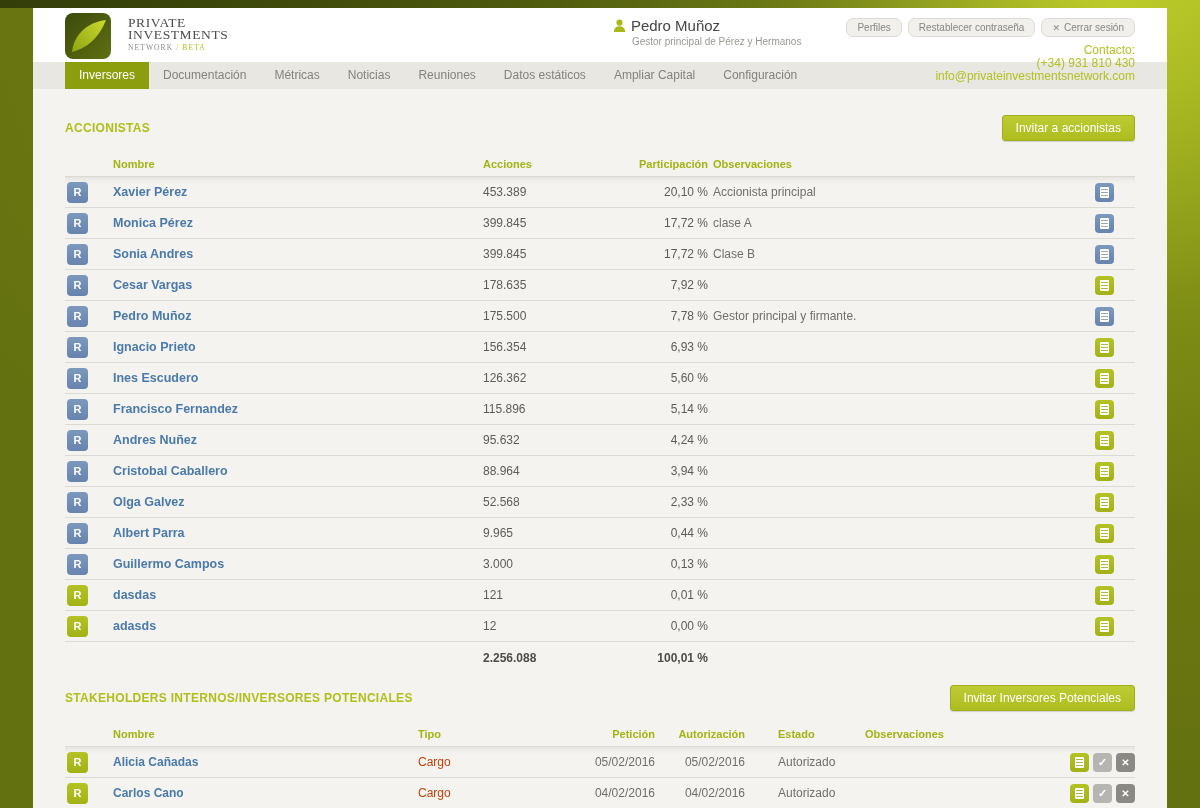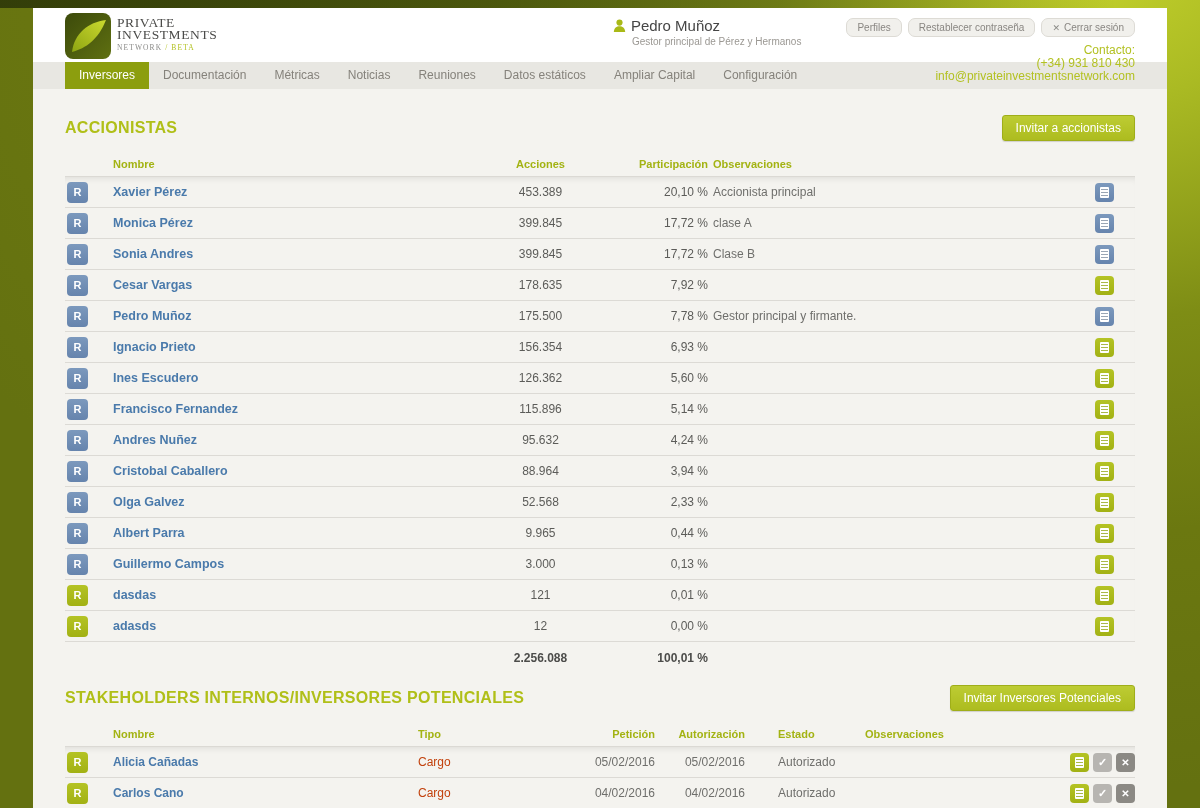--- a/index.html
+++ b/index.html
@@ -10,21 +10,21 @@
       #cbd82e 0%, #aaba23 20%, #7e8d15 45%, #6b7810 70%, #647110 100%);
     position:relative;
   }
   .topstrip { position:absolute; top:0; left:0; right:0; height:8px;
     background:linear-gradient(90deg, rgba(42,52,8,.85), rgba(42,52,8,.45) 65%, rgba(42,52,8,0) 93%); }
   .page { position:absolute; left:33px; right:33px; top:8px; bottom:0;
     display:flex; flex-direction:column; background:#f4f3ef; }
 
   
   .hdr { background:#fff; height:54px; flex:0 0 54px; padding:0 32px; display:flex; position:relative; }
-  .logo { display:flex; gap:6px; padding-top:5px; }
+  .logo { display:flex; gap:17px; padding-top:5px; }
   .logo-square { width:46px; height:46px; }
   .logo-text { padding-top:4px; font-family:"Liberation Serif", serif; color:#4b4b49; }
   .logo-text .l1 { font-size:13.5px; line-height:12px; letter-spacing:.6px; }
   .logo-text .l3 { font-size:7.5px; letter-spacing:1.1px; color:#8b8b89; margin-top:2px; }
   .logo-text .beta { color:#b3c122; }
   .usr { margin-left:auto; display:flex; gap:45px; padding-top:10px; }
   .usr-id { line-height:15px; }
   .usr-name-row { display:flex; align-items:center; gap:5px; }
   .usr-name { font-size:15px; color:#454545; }
   .usr-sub { font-size:10px; color:#9b9893; margin-left:19px; margin-top:1px; }
@@ -38,37 +38,37 @@
 
   
   .nav { background:#e8e7e2; height:27px; flex:0 0 27px; display:flex; padding-left:32px; }
   .tab { padding:0 14px; line-height:27px; font-size:12px; color:#85827b; cursor:pointer; }
   .tab.active { background:#8c9e0e; color:#fff; }
 
   
   .main { flex:1; padding:0 32px; overflow:hidden; }
   .sec { display:flex; align-items:center; margin-top:27px; height:24px; }
   .sec-stake { margin-top:12px;gap:40px; }
-  .sec h2 { font-size:16px; font-weight:bold; color:#b0bf18; letter-spacing:.3px; }
+  .sec h2 { font-size:12px; font-weight:bold; color:#b0bf18; letter-spacing:.3px; }
   .btn-green { margin-left:auto; background:linear-gradient(#bdcc33,#adbc1f);
     border:1px solid #9fae19; border-radius:3px; color:#fff; font-size:12px;
     padding:5px 13px; cursor:pointer; box-shadow:0 1px 1px rgba(0,0,0,.15);
     font-family:"Liberation Sans", sans-serif; }
 
   .thead { display:flex; align-items:flex-end; height:36px; padding-bottom:6px;
     font-size:11px; font-weight:bold; color:#a3b313; }
   .tbody { border-top:1px solid #dbd9d4; box-shadow:inset 0 6px 7px -5px rgba(0,0,0,.10); }
   .row { display:flex; align-items:center; height:31px; border-bottom:1px solid #dcdad5;
     font-size:12px; color:#5c5c59; }
   .row.total { font-weight:bold; color:#4c4c4a; border-bottom:none; height:32px; }
 
   
   .c-badge { flex:0 0 21px; margin-left:2px; }
   .c-name  { flex:0 0 370px; margin-left:25px; font-weight:bold; font-size:12.5px; color:#4a7aab; cursor:pointer; }
-  .c-acc   { flex:0 0 115px; text-align:center; }
+  .c-acc   { flex:0 0 115px; text-align:left; }
   .c-part  { flex:0 0 110px; text-align:right; }
   .c-obs   { flex:1; margin-left:5px; color:#6f6f6c; }
   .c-act   { flex:0 0 40px; }
 
   
   .s-name { flex:0 0 280px; margin-left:25px; font-weight:bold; font-size:12px; color:#4a7aab; cursor:pointer; }
   .s-tipo { flex:0 0 170px; margin-left:25px; color:#c2410c; }
   .s-pet  { flex:0 0 67px; text-align:right; color:#6f6f6c; }
   .s-aut  { flex:0 0 90px; text-align:right; color:#6f6f6c; }
   .s-est  { flex:0 0 80px; margin-left:33px; color:#6f6f6c; }

